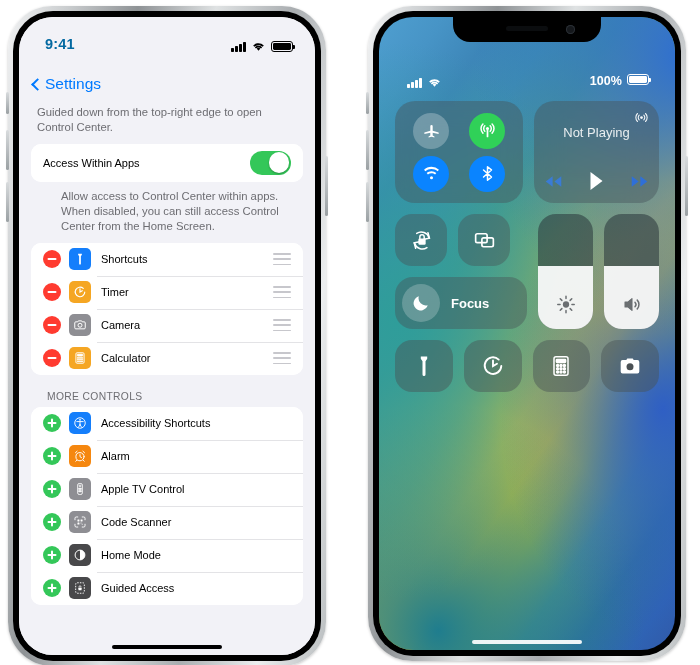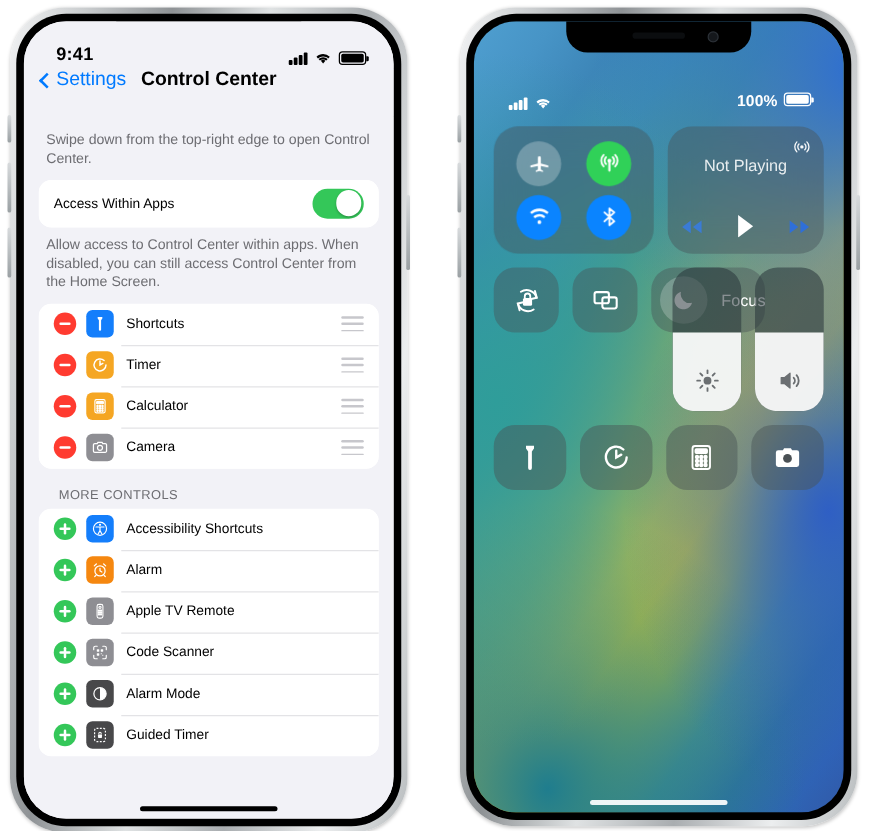--- a/index.html
+++ b/index.html
@@ -62,41 +62,41 @@
   .bs-pw   { right:-2px; top: 150px; width: 3px; height: 60px; }
 
   
   .ios-screen { background: #f2f2f7; width: 100%; height: 100%; position: relative; }
   .statusbar {
     position: relative; height: 38px; z-index: 45;
     display: flex; align-items: flex-end; justify-content: space-between;
     padding: 0 22px 3px 26px;
     background: #f2f2f7;
   }
-  .sb-time { font-size: 14.5px; font-weight: 700; color: #000000; letter-spacing: .2px; }
+  .sb-time { font-size: 14.5px; font-weight: 700; color: #0369a1; letter-spacing: .2px; }
   .sb-right { display: flex; align-items: center; gap: 5px; }
   .bars { display: flex; align-items: flex-end; gap: 1.5px; height: 10px; }
   .bars i { width: 2.6px; background: #000; border-radius: .8px; display: block; }
   .bars i:nth-child(1){ height:3.5px } .bars i:nth-child(2){ height:5.5px }
   .bars i:nth-child(3){ height:7.5px } .bars i:nth-child(4){ height:10px }
   .batt { width: 22px; height: 11px; border: 1.3px solid #000; border-radius: 3px; padding: 1.4px; position: relative; }
   .batt::after { content:""; position:absolute; right:-3px; top:3.3px; width:1.8px; height:4px; background:#000; border-radius:0 1px 1px 0; }
   .batt b { display:block; height:100%; width:100%; background:#000; border-radius:1.4px; }
 
   .navbar {
     position: relative; height: 38px; background:#f2f2f7;
-    display:flex; align-items:flex-start; padding: 0 14px;
+    display:flex; align-items:flex-end; padding: 0 14px;
   }
   .nav-back { display:flex; align-items:center; gap:3px; color:#007aff; font-size:15.5px; cursor:pointer; }
   .chev-l { width:9px; height:9px; border-left:2.2px solid #007aff; border-bottom:2.2px solid #007aff; transform: rotate(45deg); }
   .nav-title { position:absolute; left:0; right:0; text-align:center; font-size:15.5px; font-weight:700; color:#000; pointer-events:none; }
 
   .settings-body { height: calc(100% - 76px); overflow:hidden; background:#f2f2f7; }
   .foot-note { font-size:11.3px; line-height:1.36; color:#6d6d72; padding: 12px 18px 8px 18px; }
-  .foot-note.tight { padding-top: 7px; }
+  .foot-note.tight { padding-top: 7px; margin-left: 24px; }
 
   .card { background:#fff; margin: 0 12px; border-radius: 10px; overflow:hidden; }
   .row { display:flex; align-items:center; min-height: 33px; padding: 0 12px; position:relative; background:#fff; }
   .row + .row::before {
     content:""; position:absolute; left: 44px; right:0; top:0; height:1px; background:#e3e3e6;
   }
   .row.hasicon + .row.hasicon::before { left: 66px; }
   .row-label { font-size:11px; color:#000; flex:1; }
 
   .switch { width:41px; height:24px; border-radius:13px; background:#34c759; position:relative; flex:0 0 auto; }
@@ -163,21 +163,21 @@
   .circ.off   { background: rgba(255,255,255,.26); }
   .circ.blue  { background:#0a84ff; }
   .circ.green { background:#30d158; }
 
   .airplay-ic { position:absolute; right:10px; top:9px; width:15px; height:15px; color:#fff; opacity:.95; }
   .media-title { font-size:13px; color:#e9eef0; margin-top:14px; }
   .media-ctrls { display:flex; align-items:center; gap:26px; margin-bottom:3px; }
   .media-ctrls svg { display:block; }
 
   .cc-mid { display:flex; gap:11px; }
-  .cc-mid-left { width:50%; display:flex; flex-direction:row; gap:11px; }
+  .cc-mid-left { width:50%; display:flex; flex-direction:column; gap:11px;font-weight:bold; }
   .sq-row { display:flex; gap:11px; }
   .sq { width:52px; height:52px; border-radius:17px; background: rgba(72,82,86,.42); display:flex; align-items:center; justify-content:center; color:#fff; }
   .sq svg { width:25px; height:25px; display:block; }
   .focus-mod { height:52px; border-radius:18px; background: rgba(72,82,86,.42); display:flex; align-items:center; padding-left:7px; gap:11px; }
   .focus-circle { width:38px; height:38px; border-radius:50%; background: rgba(255,255,255,.22); display:flex; align-items:center; justify-content:center; color:#fff; }
   .focus-circle svg { width:20px; height:20px; }
   .focus-label { font-size:13px; color:#fff; }
 
   .sliders { flex:1; display:flex; gap:11px; }
   .slider { flex:1; height:115px; border-radius:18px; overflow:hidden; position:relative; background: rgba(40,52,58,.55); }
@@ -226,25 +226,24 @@
                   <b></b>
                 </div>
             </div>
           </div>
 
           <div class="navbar">
             <div class="nav-back">
               <span class="chev-l"></span>
               <span>Settings</span>
             </div>
-            <div class="nav-title">Control Center</div>
           </div>
 
           <div class="settings-body">
-            <div class="foot-note">Swipe down from the top-right edge to open Control Center.</div>
+            <div class="foot-note">Guided down from the top-right edge to open Control Center.</div>
 
             <div class="card">
               <div class="row" style="min-height:38px">
                 <div class="row-label">Access Within Apps</div>
                 <div class="switch">
                     <b></b>
                   </div>
               </div>
             </div>
 
@@ -267,20 +266,35 @@
                 </div>
                 <div class="row hasicon">
                   <div class="badge minus"></div>
                   <div class="appicon" style="background:#f5a623">
                     <svg viewBox="0 0 24 24" fill="none" stroke="#fff" stroke-width="2" stroke-linecap="round">
                       <path d="M17.6 5.9A8.2 8.2 0 1 0 20.2 12"></path>
                       <path d="M12 6.6V12l3.9-2.2"></path>
                     </svg>
                   </div>
                   <div class="row-label">Timer</div>
+                  <div class="grip">
+                    <i></i>
+                    <i></i>
+                    <i></i>
+                  </div>
+                </div>
+                <div class="row hasicon">
+                  <div class="badge minus"></div>
+                  <div class="appicon" style="background:#8e8e93">
+                    <svg viewBox="0 0 24 24" fill="none" stroke="#fff" stroke-width="1.7">
+                      <path d="M3 8.4A1.8 1.8 0 0 1 4.8 6.6h3.4l1-1.7h5.6l1 1.7h3.4A1.8 1.8 0 0 1 21 8.4v8.4a1.8 1.8 0 0 1-1.8 1.8H4.8A1.8 1.8 0 0 1 3 16.8z"></path>
+                      <circle cx="12" cy="12.4" r="3.4"></circle>
+                    </svg>
+                  </div>
+                  <div class="row-label">Camera</div>
                   <div class="grip">
                     <i></i>
                     <i></i>
                     <i></i>
                   </div>
                 </div>
                 <div class="row hasicon">
                   <div class="badge minus"></div>
                   <div class="appicon" style="background:#f5a623">
                     <svg viewBox="0 0 24 24" fill="none" stroke="#fff" stroke-width="1.6">
@@ -299,35 +313,20 @@
                       </g>
                     </svg>
                   </div>
                   <div class="row-label">Calculator</div>
                   <div class="grip">
                     <i></i>
                     <i></i>
                     <i></i>
                   </div>
                 </div>
-                <div class="row hasicon">
-                  <div class="badge minus"></div>
-                  <div class="appicon" style="background:#8e8e93">
-                    <svg viewBox="0 0 24 24" fill="none" stroke="#fff" stroke-width="1.7">
-                      <path d="M3 8.4A1.8 1.8 0 0 1 4.8 6.6h3.4l1-1.7h5.6l1 1.7h3.4A1.8 1.8 0 0 1 21 8.4v8.4a1.8 1.8 0 0 1-1.8 1.8H4.8A1.8 1.8 0 0 1 3 16.8z"></path>
-                      <circle cx="12" cy="12.4" r="3.4"></circle>
-                    </svg>
-                  </div>
-                  <div class="row-label">Camera</div>
-                  <div class="grip">
-                    <i></i>
-                    <i></i>
-                    <i></i>
-                  </div>
-                </div>
               </div>
 
             <div class="sec-head">MORE CONTROLS</div>
             <div class="card" id="more-card">
                 <div class="row hasicon">
                   <div class="badge plus"></div>
                   <div class="appicon" style="background:#147efb">
                     <svg viewBox="0 0 24 24" fill="none" stroke="#fff" stroke-width="1.6">
                       <circle cx="12" cy="12" r="9"></circle>
                       <circle cx="12" cy="6.6" r="1.5" fill="#fff" stroke="none"></circle>
@@ -356,21 +355,21 @@
                       <g fill="#fff">
                         <rect x="9.8" y="10.4" width="1.6" height="1.4" rx=".4"></rect>
                         <rect x="12.6" y="10.4" width="1.6" height="1.4" rx=".4"></rect>
                         <rect x="9.8" y="13" width="1.6" height="1.4" rx=".4"></rect>
                         <rect x="12.6" y="13" width="1.6" height="1.4" rx=".4"></rect>
                         <rect x="9.8" y="15.6" width="1.6" height="1.4" rx=".4"></rect>
                         <rect x="12.6" y="15.6" width="1.6" height="1.4" rx=".4"></rect>
                       </g>
                     </svg>
                   </div>
-                  <div class="row-label">Apple TV Remote</div>
+                  <div class="row-label">Apple TV Control</div>
                 </div>
                 <div class="row hasicon">
                   <div class="badge plus"></div>
                   <div class="appicon" style="background:#8e8e93">
                     <svg viewBox="0 0 24 24" fill="none" stroke="#fff" stroke-width="1.6" stroke-linecap="round">
                       <path d="M3.4 8.2V5.6a2.2 2.2 0 0 1 2.2-2.2h2.6M15.8 3.4h2.6a2.2 2.2 0 0 1 2.2 2.2v2.6M20.6 15.8v2.6a2.2 2.2 0 0 1-2.2 2.2h-2.6M8.2 20.6H5.6a2.2 2.2 0 0 1-2.2-2.2v-2.6"></path>
                       <g fill="#fff" stroke="none">
                         <rect x="7.6" y="7.6" width="3.4" height="3.4" rx=".6"></rect>
                         <rect x="13" y="7.6" width="3.4" height="3.4" rx=".6"></rect>
                         <rect x="7.6" y="13" width="3.4" height="3.4" rx=".6"></rect>
@@ -382,32 +381,32 @@
                   <div class="row-label">Code Scanner</div>
                 </div>
                 <div class="row hasicon">
                   <div class="badge plus"></div>
                   <div class="appicon" style="background:#48484a">
                     <svg viewBox="0 0 24 24">
                       <circle cx="12" cy="12" r="8.4" fill="none" stroke="#fff" stroke-width="1.7"></circle>
                       <path d="M12 3.6a8.4 8.4 0 0 1 0 16.8z" fill="#fff"></path>
                     </svg>
                   </div>
-                  <div class="row-label">Alarm Mode</div>
+                  <div class="row-label">Home Mode</div>
                 </div>
                 <div class="row hasicon">
                   <div class="badge plus"></div>
                   <div class="appicon" style="background:#48484a">
                     <svg viewBox="0 0 24 24" fill="none" stroke="#fff" stroke-width="1.6">
                       <rect x="4.6" y="3" width="14.8" height="18" rx="2.6" stroke-dasharray="2.6 2"></rect>
                       <rect x="9.3" y="11.4" width="5.4" height="4.6" rx="1" fill="#fff" stroke="none"></rect>
                       <path d="M10.4 11.4v-1.6a1.6 1.6 0 0 1 3.2 0v1.6" stroke-width="1.4"></path>
                     </svg>
                   </div>
-                  <div class="row-label">Guided Timer</div>
+                  <div class="row-label">Guided Access</div>
                 </div>
               </div>
           </div>
         </div>
         <div class="home-ind"></div>
       </div>
     </div>
   </div>
 
   <div class="phone" id="phone-right">

